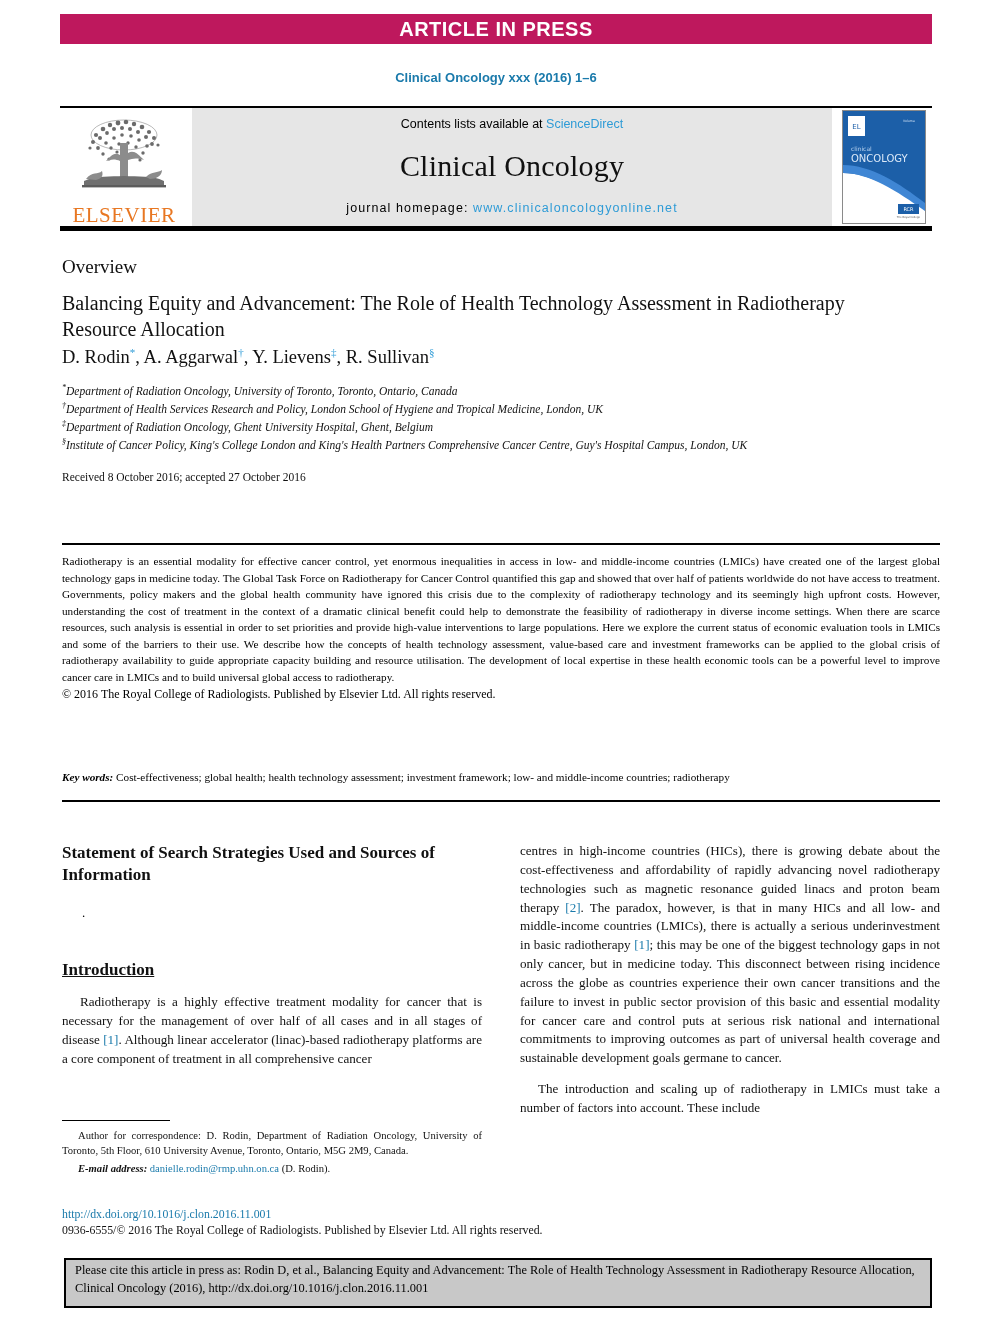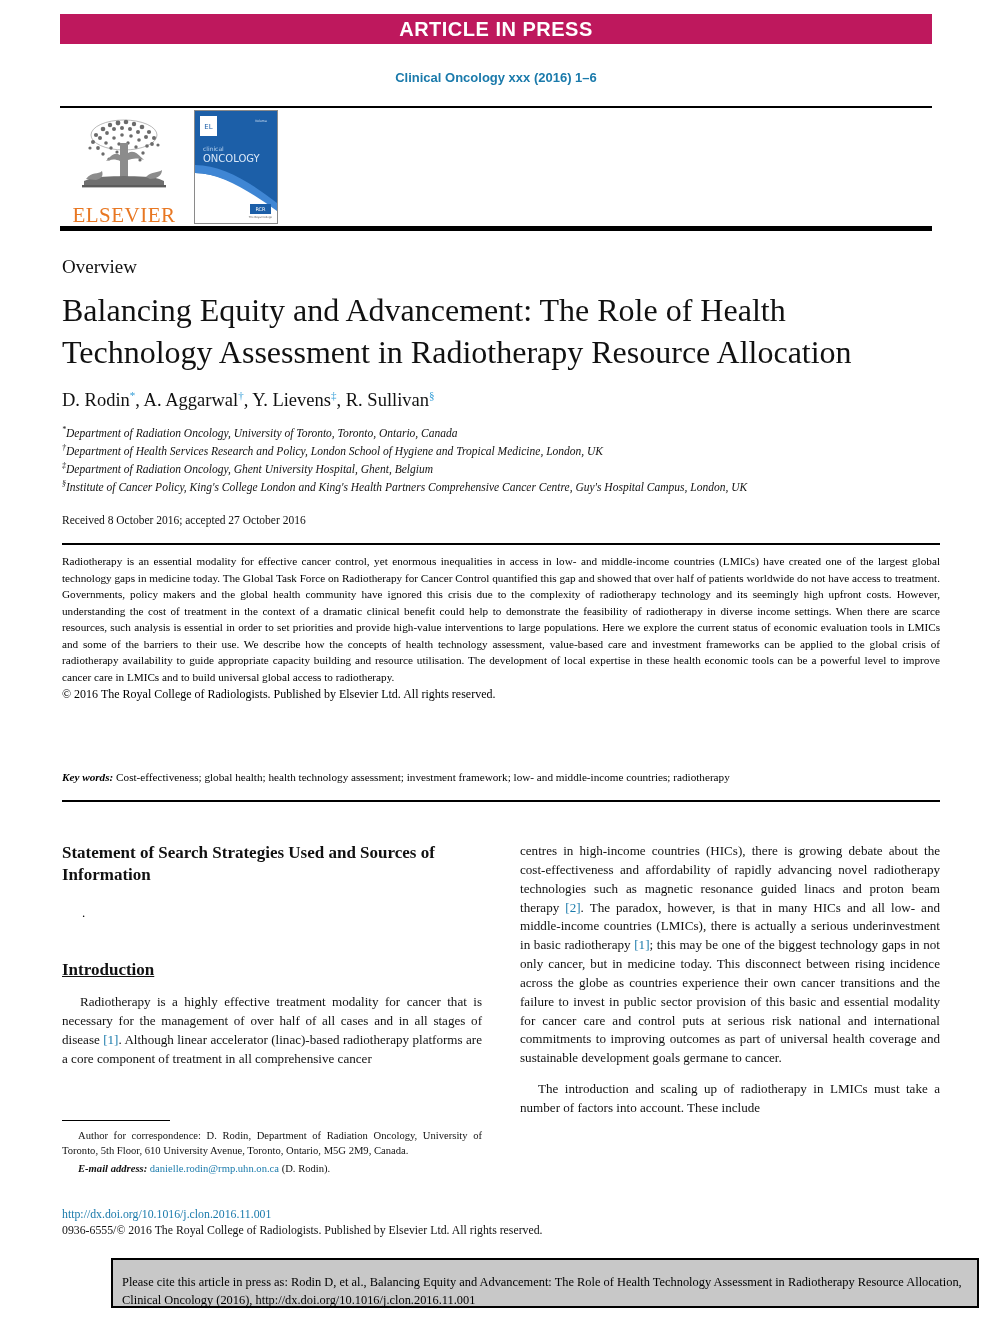--- a/index.html
+++ b/index.html
@@ -157,25 +157,25 @@
     width: 880px;
   }
   .art-type {
     font-family: "Liberation Serif", serif;
     font-size: 19px;
     color: #111;
     margin-bottom: 12px;
   }
   .art-title {
     font-family: "Liberation Serif", serif;
-    font-size: 32px;
+    font-size: 20px;
     line-height: 1.31;
     color: #111;
     max-width: 800px;
-    margin-bottom: 15px;
+    margin-bottom: 4px;
   }
   .authors {
     font-family: "Liberation Serif", serif;
     font-size: 18.5px;
     color: #111;
     margin-bottom: 13px;
   }
   .authors sup {
     color: #2e9bd6;
     font-size: 11px;
@@ -358,22 +358,21 @@
   
   .cite-box {
     position: absolute;
     left: 64px;
     top: 1258px;
     width: 868px;
     height: 50px;
     background: #c8c8c8;
     border: 2px solid #000;
     box-sizing: border-box;
-    padding: 14px 9px;
-    margin-left: 47px;
+    padding: 2px 9px;
   }
   .cite-text {
     font-family: "Liberation Serif", serif;
     font-size: 12.4px;
     line-height: 1.42;
     color: #000;
   }
 </style>
 </head>
 <body>
@@ -436,20 +435,29 @@
             <path d="M52 40 C58 36 63 42 68 47 C62 45 57 45 52 47 Z" fill="#8c8c8c"></path>
             <path d="M8 68 C22 62 34 64 48 63 C62 64 76 62 88 68 L88 72 L8 72 Z" fill="#707070"></path>
             <path d="M10 66 C16 58 22 62 26 58 C28 64 24 66 20 67 Z" fill="#8c8c8c"></path>
             <path d="M70 64 C76 58 82 60 86 57 C86 63 80 66 74 66 Z" fill="#8c8c8c"></path>
             <rect x="6" y="72" width="84" height="2.4" fill="#5c5c5c"></rect>
           </g>
         </svg>
         <div class="elsevier-word">ELSEVIER</div>
       </div>
 
+      <div class="journal-band">
+        <div class="contents-line">
+          <span>Contents lists available at </span><span class="sd">ScienceDirect</span>
+        </div>
+        <div class="journal-title">Clinical Oncology</div>
+        <div class="homepage-line">
+          <span>journal homepage: </span><span class="url">www.clinicaloncologyonline.net</span>
+        </div>
+      </div>
 
       <div class="cover-box">
         <div class="cover-thumb">
           <svg viewBox="0 0 82 112" width="82" height="112">
             <rect x="0" y="0" width="82" height="112" fill="#1c5fa8"></rect>
             <path d="M0 62 C26 62 52 78 82 96 L82 112 L0 112 Z" fill="#ffffff"></path>
             <path d="M0 54 C28 54 56 72 82 92 L82 100 C54 80 26 62 0 62 Z" fill="#3f86d4"></path>
             <rect x="5" y="5" width="17" height="20" fill="#ffffff"></rect>
             <text x="13.5" y="18" font-family="DejaVu Sans, sans-serif" font-size="7" fill="#1c5fa8" text-anchor="middle">EL</text>
             <text x="8" y="40" font-family="DejaVu Sans, sans-serif" font-size="6" fill="#b9d4f0">clinical</text>

